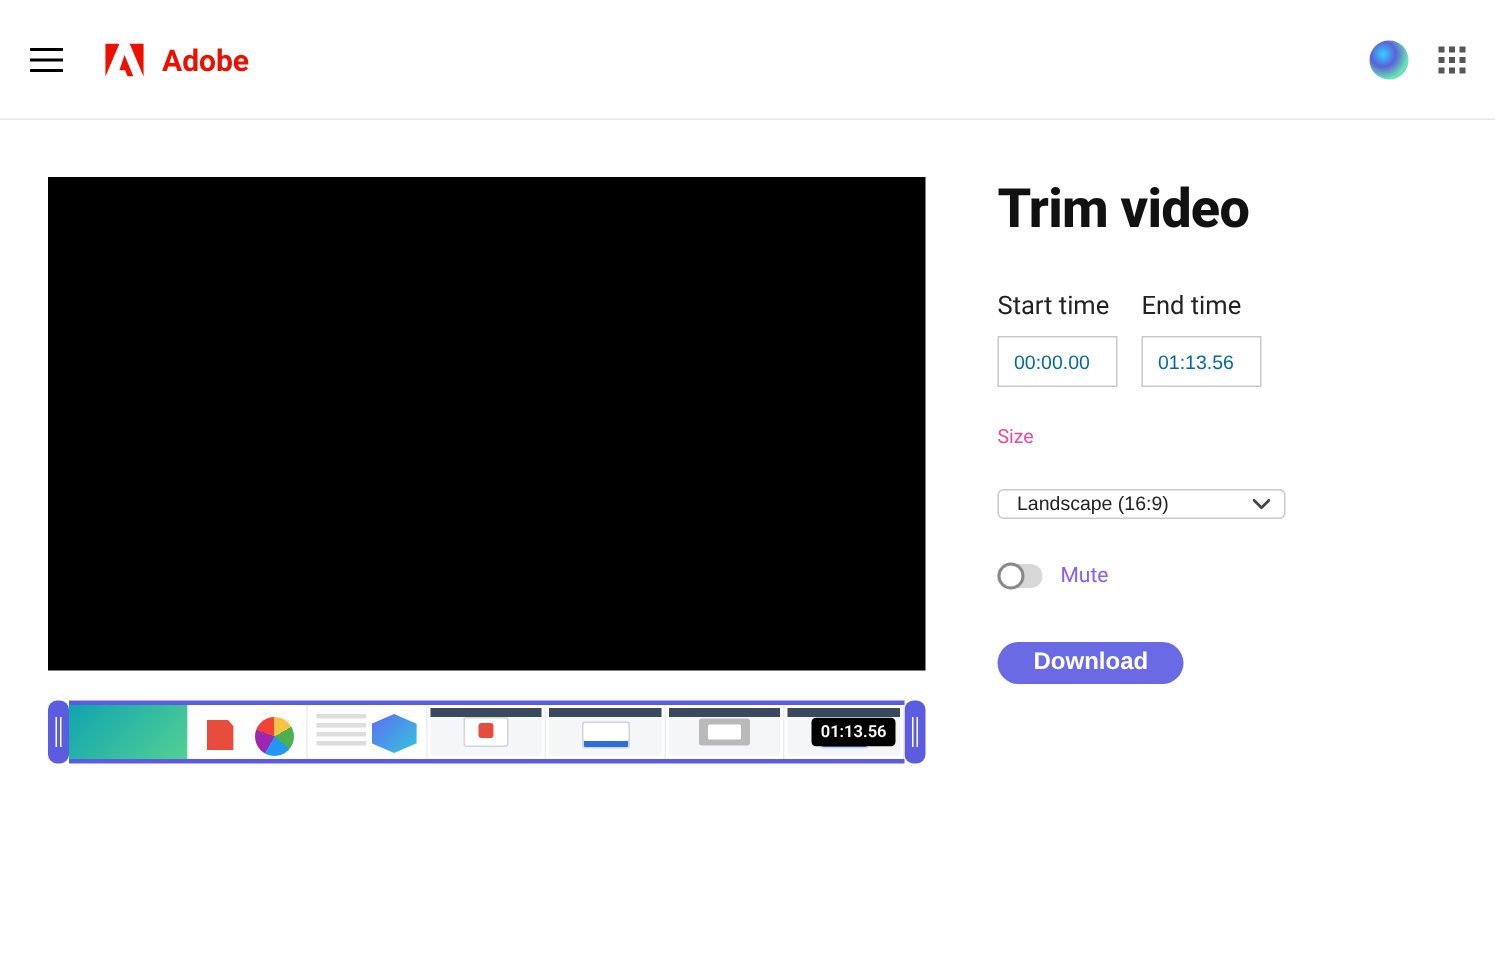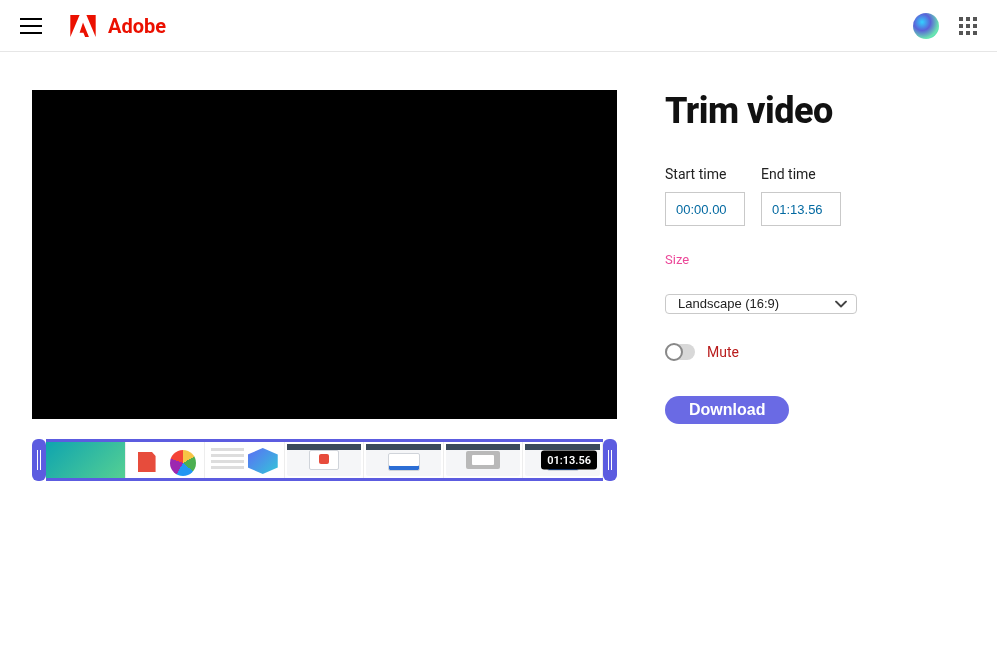--- a/index.html
+++ b/index.html
@@ -4,21 +4,21 @@
 <style>
   * { box-sizing: border-box; margin: 0; padding: 0; }
   body {
     font-family: -apple-system, BlinkMacSystemFont, "Segoe UI", Roboto, Arial, sans-serif;
     background: #fff;
     width: 997px;
     height: 648px;
     overflow: hidden;
   }
   .header {
-    height: 52px;
+    height: 80px;
     border-bottom: 1px solid #e6e6e6;
     display: flex;
     align-items: center;
     padding: 0 20px;
     justify-content: space-between;
   }
   .header-left {
     display: flex;
     align-items: center;
     gap: 28px;
@@ -197,21 +197,21 @@
   }
   .powered .bold { font-weight: 700; }
 
   .form-row {
     margin-top: 34px;
     display: flex;
     gap: 16px;
   }
   .form-group label {
     display: block;
-    font-size: 14px;
+    font-size: 17px;
     color: #222;
     margin-bottom: 10px;
   }
   .time-input {
     width: 80px;
     height: 34px;
     border: 1px solid #c9c9c9;
     border-radius: 0;
     padding: 0 10px;
     font-size: 13px;
@@ -269,21 +269,21 @@
     left: 0px;
     top: -1px;
     width: 18px;
     height: 18px;
     background: #fff;
     border: 2px solid #888;
     border-radius: 50%;
   }
   .mute-label {
     font-size: 14px;
-    color: #b91c1c;
+    color: #8b5cf6;
   }
 
   .download-btn {
     margin-top: 36px;
     background: #6a6ae4;
     color: #fff;
     border: none;
     height: 28px;
     padding: 0 24px;
     border-radius: 20px;

